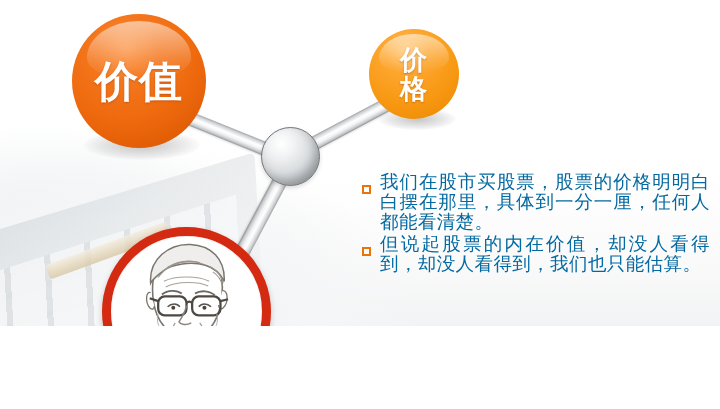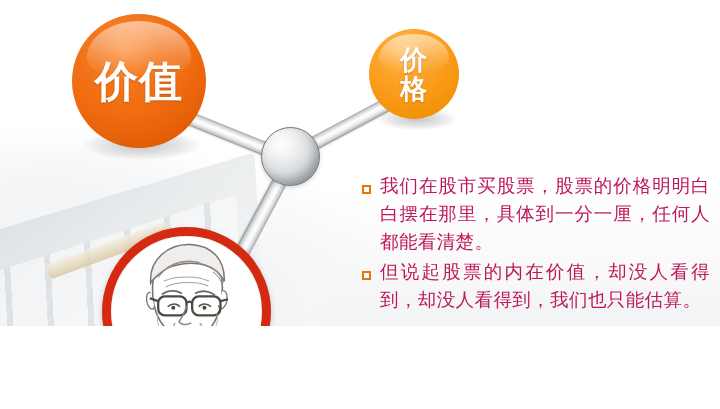--- a/index.html
+++ b/index.html
@@ -240,22 +240,22 @@
     height: 9px;
     margin: 13px 9px 0 0;
     border: 2px solid #e8740c;
     background: #ffffff;
     box-sizing: border-box;
   }
   .bullet-text {
     flex: 1 1 auto;
     font-family: "DejaVu Sans", "Liberation Sans", sans-serif;
     font-size: 18.5px;
-    line-height: 28px;
-    color: #be185d;
+    line-height: 20px;
+    color: #0369a1;
     letter-spacing: .4px;
     text-align: justify;
   }
 </style>
 </head>
 <body>
 
 <div id="slide">
 
   <div class="bg-base"></div>

